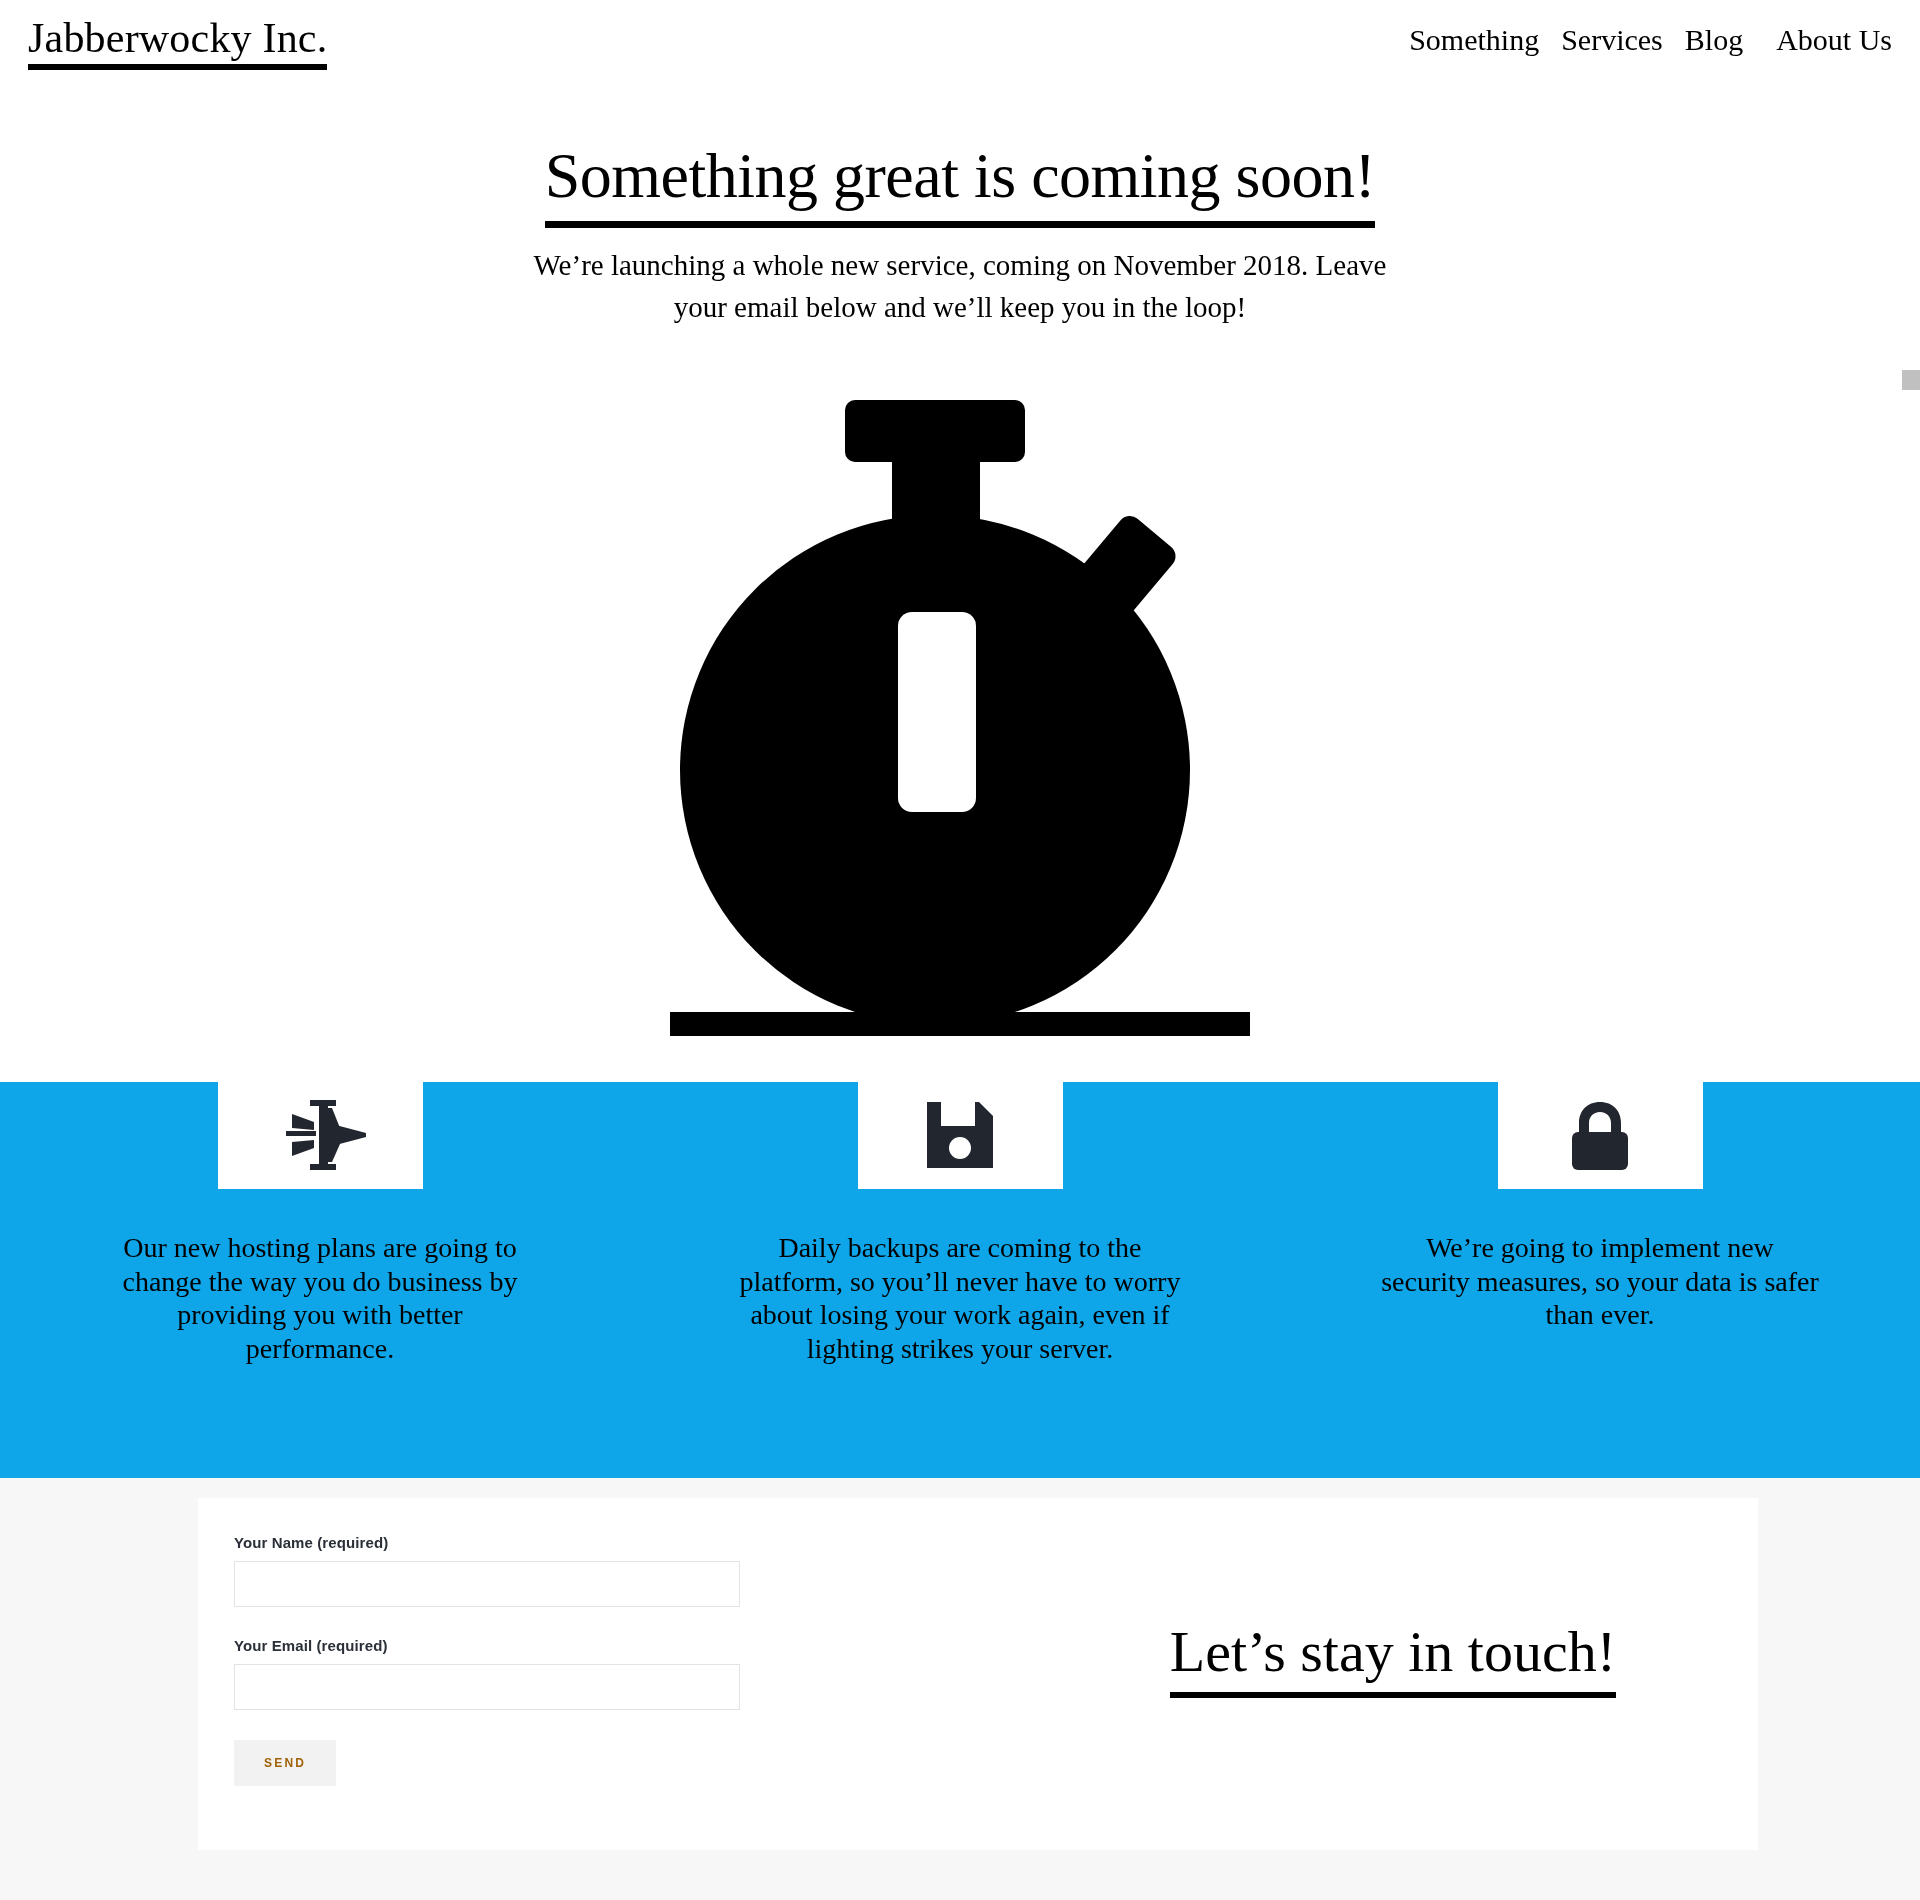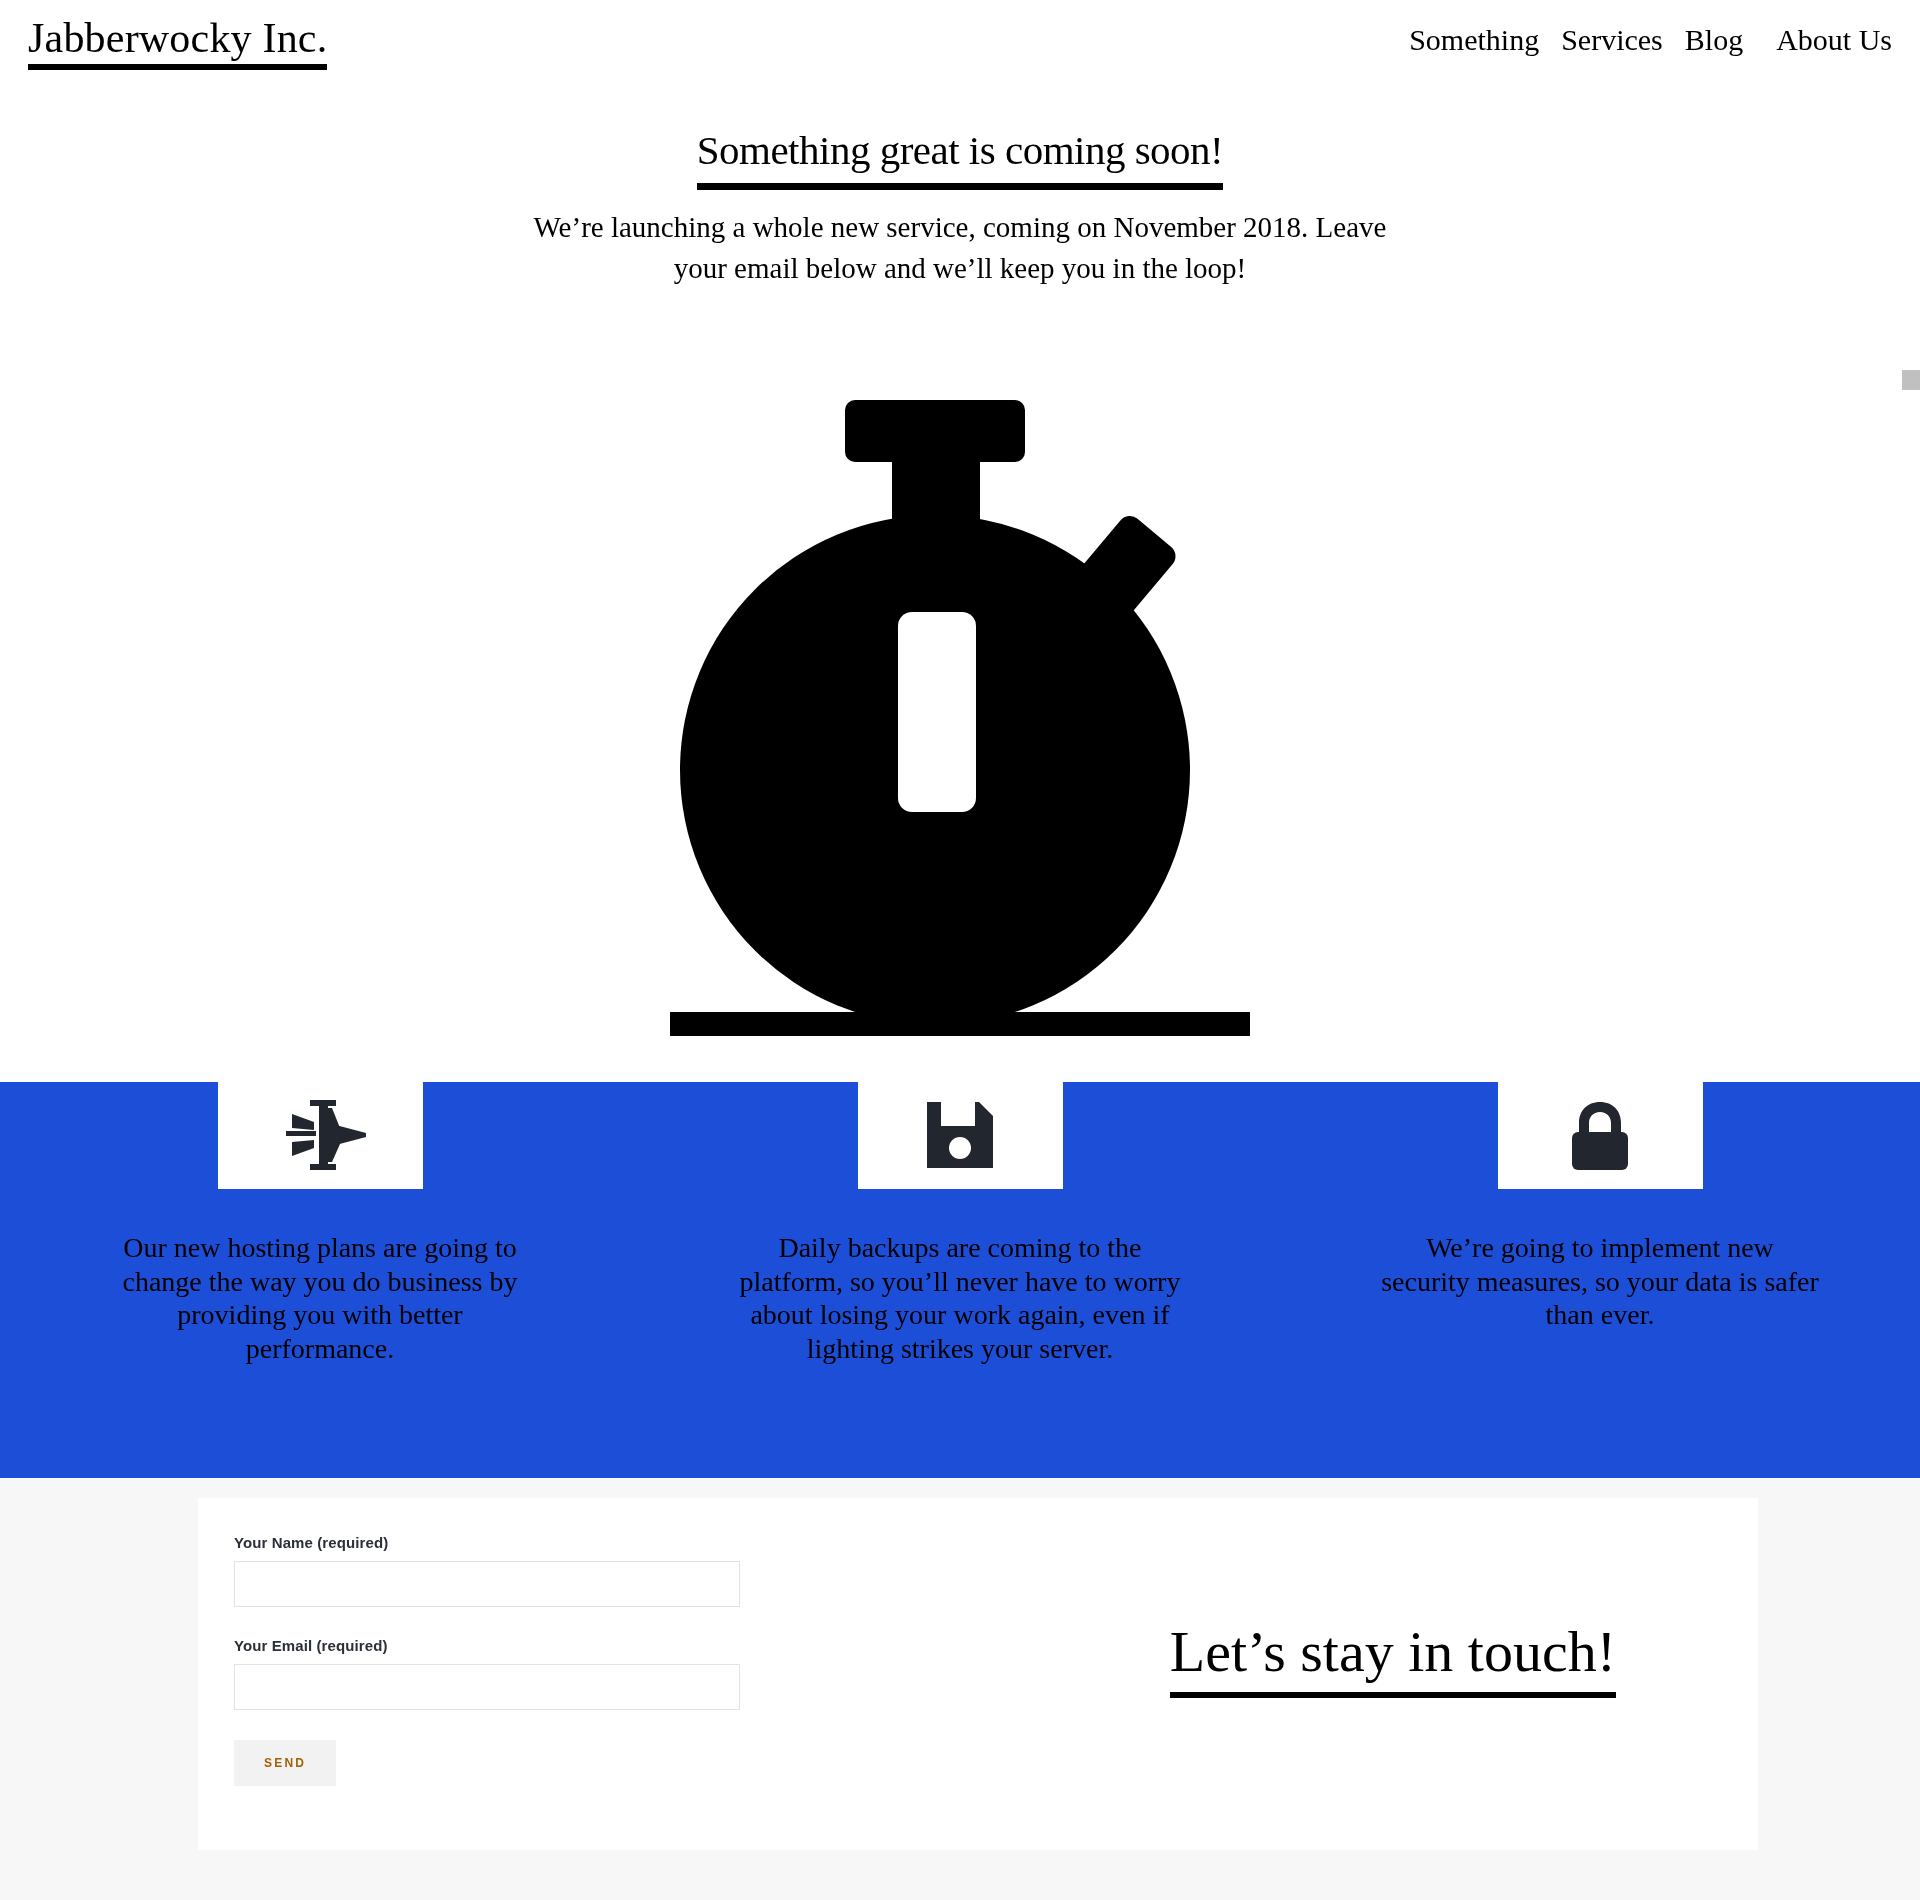--- a/index.html
+++ b/index.html
@@ -31,23 +31,23 @@
   }
   .main-nav a {
     color: #000; text-decoration: none; font-size: 30px; line-height: 1.2;
     padding: 0 11px; white-space: nowrap;
   }
   .main-nav a:last-child { padding-right: 0; padding-left: 22px; }
 
   
   .hero { position: absolute; top: 96px; left: 0; width: 1920px; }
   .hero-title {
-    margin: 4px; padding-top: 28px;
+    margin: 17px; padding-top: 28px;
     text-align: center;
-    font-size: 41px; font-weight: 400; line-height: 1.1;
+    font-size: 64px; font-weight: 400; line-height: 1.1;
     letter-spacing: -.5px;
   }
   .hero-title .u {
     display: inline-block; border-bottom: 7px solid #000; padding-bottom: 10px;
   }
   .hero-sub {
     margin: 17px auto; 
     width: 870px; text-align: center;
     font-size: 29px; line-height: 1.42;
   }
@@ -55,21 +55,21 @@
   
   .stopwatch-wrap {
     position: absolute; top: 400px; left: 0; width: 1920px;
     display: flex; justify-content: center;
   }
   .stopwatch { display: block; }
 
   
   .features {
     position: absolute; top: 1082px; left: 0; width: 1920px; height: 396px;
-    background: #1d4ed8;
+    background: #0ea5e9;
   }
   .features-row {
     display: flex; width: 1920px; padding-top: 0px;
   }
   .feature { width: 640px; display: flex; flex-direction: column; align-items: center; }
   .icon-tile {
     width: 205px; height: 108px; background: #ffffff;
     display: flex; align-items: center; justify-content: center;
     margin-top: -1px;
   }

